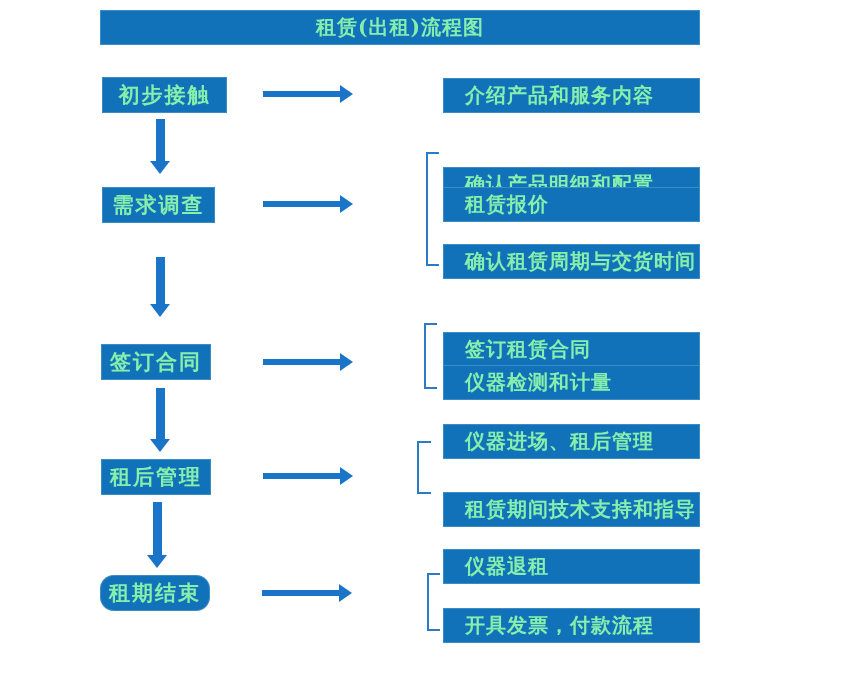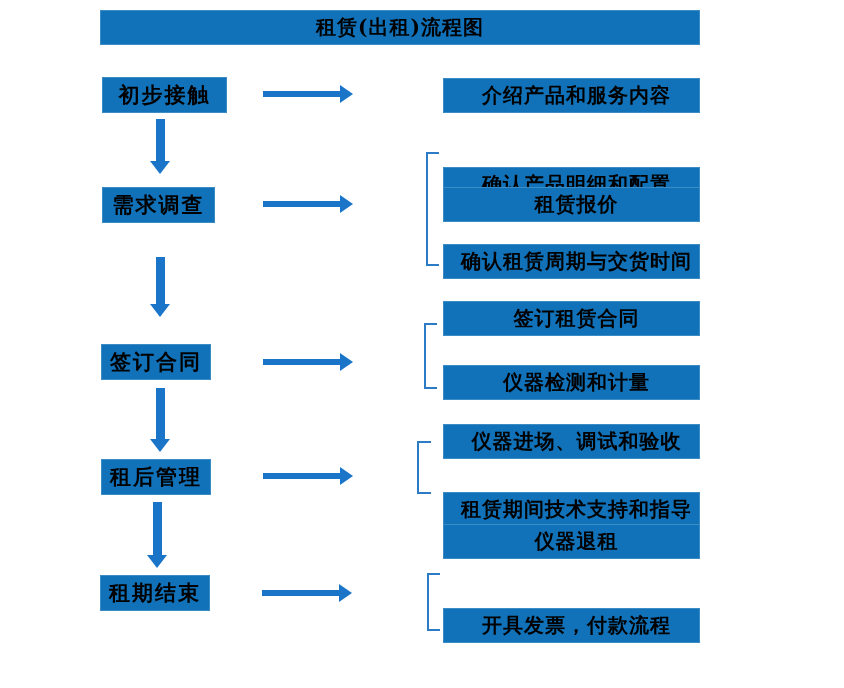--- a/index.html
+++ b/index.html
@@ -6,35 +6,35 @@
   .canvas{
     position:relative;
     width:844px;height:688px;
     background:#ffffff;
     font-family:"DejaVu Serif","Liberation Serif",serif;
     overflow:hidden;
   }
   .bluebox{
     position:absolute;
     background:#1172b9;
-    color:#000000;
+    color:#86efac;
     font-weight:bold;
     box-shadow:inset 0 0 0 1px rgba(255,255,255,0.18);
     box-sizing:border-box;
   }
   .titlebar{
     left:100px;top:10px;width:600px;height:35px;
     line-height:35px;text-align:center;font-size:20px;letter-spacing:1px;
   }
   .stage{
     height:36px;line-height:36px;text-align:center;font-size:21px;letter-spacing:2px;
   }
   .out{
     left:443px;width:257px;height:35px;line-height:35px;
-    padding-left:10px;font-size:20px;letter-spacing:1px;text-align:center;
+    padding-left:22px;font-size:20px;letter-spacing:1px;
   }
   
   .varrow{position:absolute;width:9px;background:#1a75c9;}
   .varrow::after{
     content:"";position:absolute;left:-6px;bottom:-13px;
     border-left:10px solid transparent;border-right:10px solid transparent;
     border-top:13px solid #1a75c9;
   }
   
   .harrow{position:absolute;height:6px;background:#1a75c9;}
@@ -55,21 +55,21 @@
 <body>
 
 <div class="canvas">
 
   <div class="bluebox titlebar">租赁(出租)流程图</div>
 
   <div class="bluebox stage" style="left:102px;top:77px;width:125px;">初步接触</div>
   <div class="bluebox stage" style="left:102px;top:187px;width:113px;">需求调查</div>
   <div class="bluebox stage" style="left:101px;top:459px;width:110px;">租后管理</div>
   <div class="bluebox stage" style="left:101px;top:344px;width:110px;">签订合同</div>
-  <div class="bluebox stage" style="left:100px;top:575px;width:110px;">租期结束</div>
+  <div class="bluebox stage" style="left:100px;top:575px;width:110px;border-radius:14px;">租期结束</div>
 
   <div class="varrow" style="left:156px;top:119px;height:42px;"></div>
   <div class="varrow" style="left:156px;top:257px;height:47px;"></div>
   <div class="varrow" style="left:156px;top:388px;height:51px;"></div>
   <div class="varrow" style="left:153px;top:502px;height:53px;"></div>
 
   <div class="harrow" style="left:263px;top:91px;width:77px;"></div>
   <div class="harrow" style="left:263px;top:201px;width:77px;"></div>
   <div class="harrow" style="left:263px;top:359px;width:77px;"></div>
   <div class="harrow" style="left:263px;top:473px;width:77px;"></div>
@@ -79,22 +79,22 @@
   <div class="bracket" style="left:424px;top:323px;width:11px;height:62px;"></div>
   <div class="bracket" style="left:417px;top:441px;width:12px;height:49px;"></div>
   <div class="bracket" style="left:427px;top:573px;width:11px;height:54px;"></div>
 
   <div class="bluebox out" style="top:78px;">介绍产品和服务内容</div>
 
   <div class="bluebox out" style="top:135px;margin-top:32px;">确认产品明细和配置</div>
   <div class="bluebox out" style="top:187px;">租赁报价</div>
   <div class="bluebox out" style="top:244px;">确认租赁周期与交货时间</div>
 
-  <div class="bluebox out" style="top:301px;font-family:Liberation Serif, serif;">签订租赁合同</div>
+  <div class="bluebox out" style="top:332px;font-family:Liberation Serif, serif;">签订租赁合同</div>
   <div class="bluebox out" style="top:365px;">仪器检测和计量</div>
 
-  <div class="bluebox out" style="top:424px;">仪器进场、调试和验收</div>
+  <div class="bluebox out" style="top:424px;">仪器进场、租后管理</div>
   <div class="bluebox out" style="top:492px;">租赁期间技术支持和指导</div>
 
-  <div class="bluebox out" style="top:524px;">仪器退租</div>
+  <div class="bluebox out" style="top:549px;">仪器退租</div>
   <div class="bluebox out" style="top:608px;">开具发票，付款流程</div>
 
 </div>
 
 </body></html>

